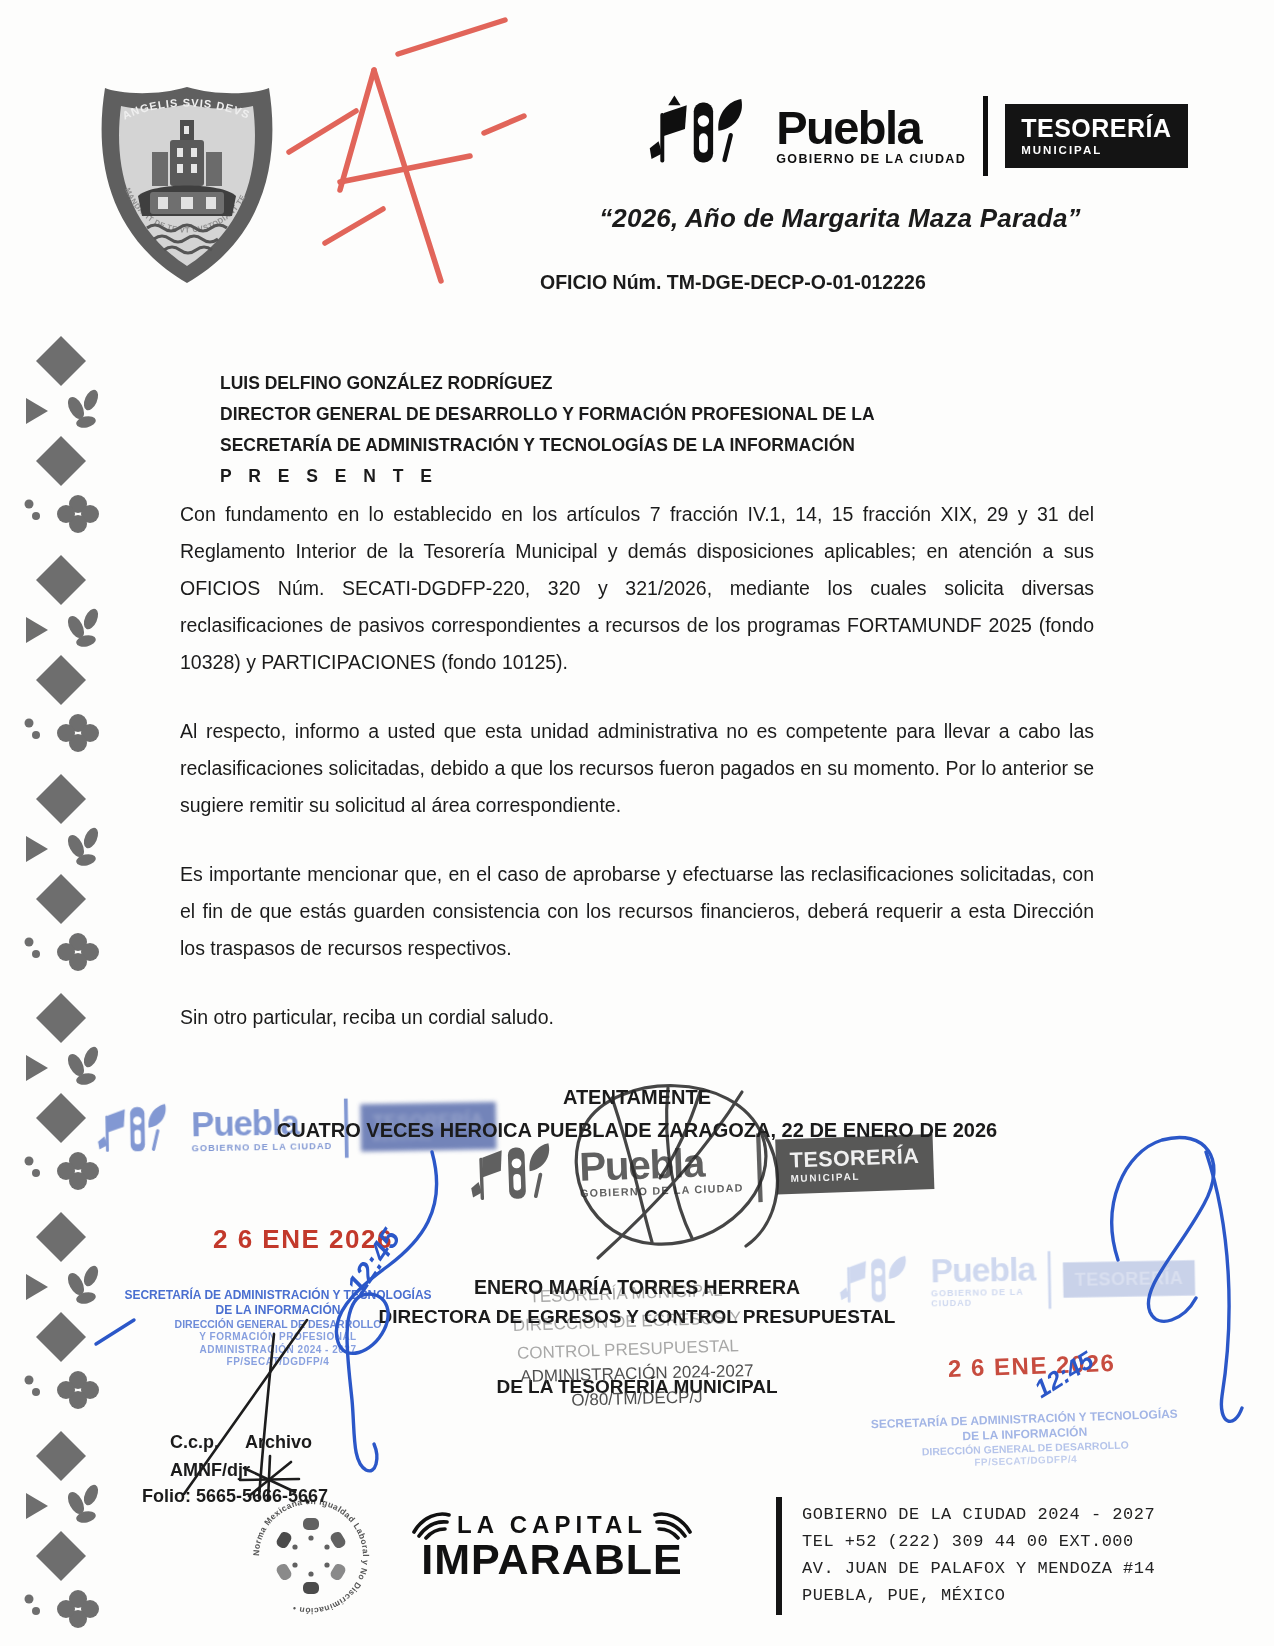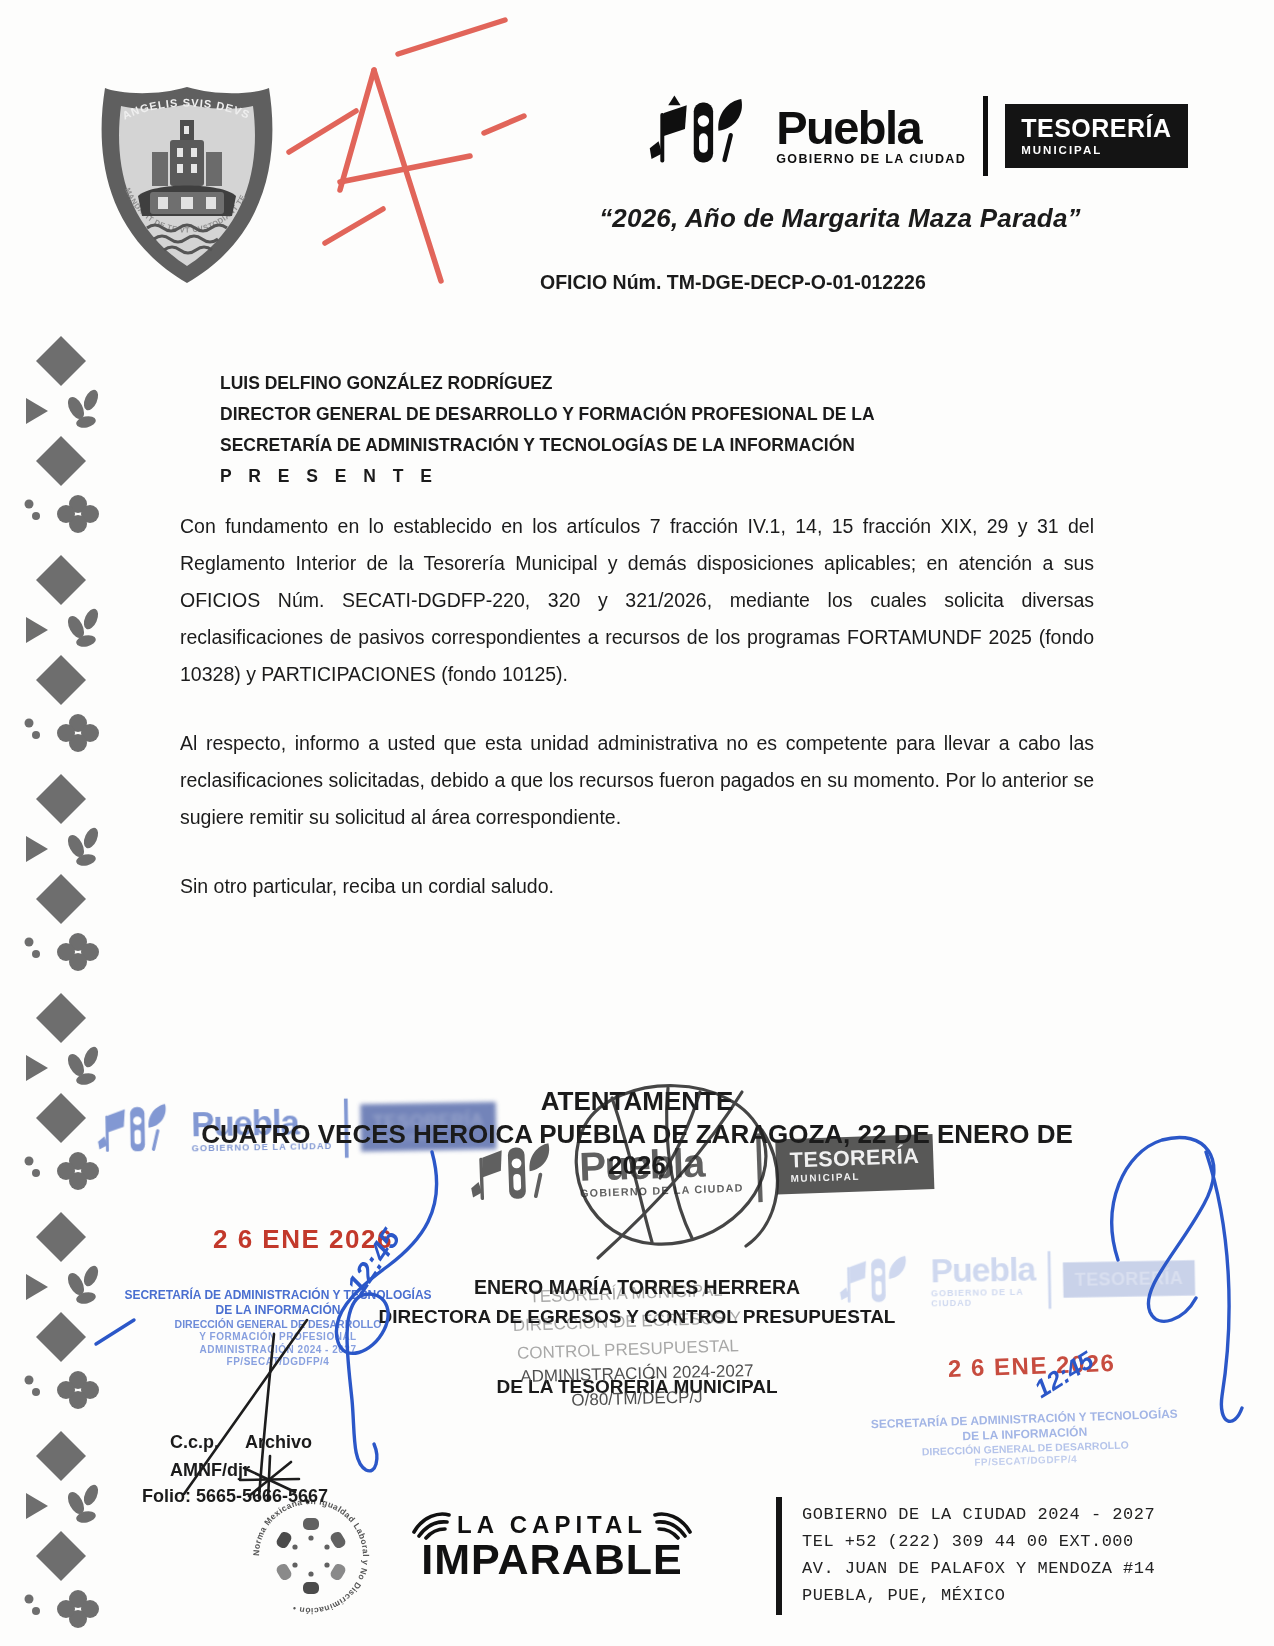--- a/index.html
+++ b/index.html
@@ -36,23 +36,23 @@
 
   .quote{left:540px;top:203px;width:600px;text-align:center;font-size:26px;font-weight:700;
          font-style:italic;letter-spacing:.2px;z-index:3;}
   .oficio{left:540px;top:271px;width:600px;text-align:left;font-size:19.5px;font-weight:700;z-index:3;}
 
   .recipient{left:180px;top:368px;width:914px;font-size:17.5px;font-weight:700;line-height:31px;z-index:3;margin-left:40px;}
   .present{letter-spacing:6px;}
 
   .letter-body{left:180px;top:496px;width:914px;font-size:19.5px;line-height:37px;
                text-align:justify;z-index:3;}
-  .letter-body p{margin:12px 0 32px 0;}
-
-  .closing{left:180px;width:914px;text-align:center;font-size:26px;font-weight:700;z-index:3;}
+  .letter-body p{margin:0 0 32px 0;}
+
+  .closing{left:180px;width:914px;text-align:center;font-size:20px;font-weight:700;z-index:3;}
   .closing.atent{top:1086px;}
   .closing.place{top:1119px;}
 
   
   .stamp-date{position:absolute;color:#c2392b;font-weight:700;font-size:26px;letter-spacing:1.5px;z-index:4;}
   .date-left{left:213px;top:1224px;}
   .date-right{left:948px;top:1352px;transform:rotate(-2deg);opacity:.9;font-size:24px;}
   .hand-time{position:absolute;color:#2b57c8;font-weight:700;font-style:italic;z-index:5;}
   .time-left{left:338px;top:1246px;font-size:28px;transform:rotate(-56deg);}
   .time-right{left:1032px;top:1360px;font-size:25px;transform:rotate(-32deg);}
@@ -190,20 +190,21 @@
   <div class="abs recipient">
     <div>LUIS DELFINO GONZÁLEZ RODRÍGUEZ</div>
     <div>DIRECTOR GENERAL DE DESARROLLO Y FORMACIÓN PROFESIONAL DE LA</div>
     <div>SECRETARÍA DE ADMINISTRACIÓN Y TECNOLOGÍAS DE LA INFORMACIÓN</div>
     <div class="present">P R E S E N T E</div>
   </div>
 
   <div class="abs letter-body">
     <p>Con fundamento en lo establecido en los artículos 7 fracción IV.1, 14, 15 fracción XIX,  29 y 31 del Reglamento Interior de la Tesorería Municipal y demás disposiciones aplicables; en atención a sus OFICIOS Núm. SECATI-DGDFP-220, 320 y 321/2026, mediante los cuales solicita diversas reclasificaciones de pasivos correspondientes a recursos de los programas FORTAMUNDF 2025 (fondo 10328) y PARTICIPACIONES (fondo 10125).</p>
     <p>Al respecto, informo a usted que esta unidad administrativa no es competente para llevar a cabo las reclasificaciones solicitadas, debido a que los recursos fueron pagados en su momento. Por lo anterior se sugiere remitir su solicitud al área correspondiente.</p>
+    <p>Es importante mencionar que, en el caso de aprobarse y efectuarse las reclasificaciones solicitadas, con el fin de que estás guarden consistencia con los recursos financieros, deberá requerir a esta Dirección los traspasos de recursos respectivos.</p>
     <p>Sin otro particular, reciba un cordial saludo.</p>
   </div>
 
   <div class="abs closing atent">ATENTAMENTE</div>
   <div class="abs closing place">CUATRO VECES HEROICA PUEBLA DE ZARAGOZA, 22 DE ENERO DE 2026</div>
 
   <div class="plogo stamp-left">
     <svg class="plogo-icon" viewBox="0 0 132 100" fill="currentColor">
       <path d="M2 64 l10 -8 l4 14 l-12 6 z"></path>
       <rect x="14" y="24" width="4.5" height="56" rx="2"></rect>

